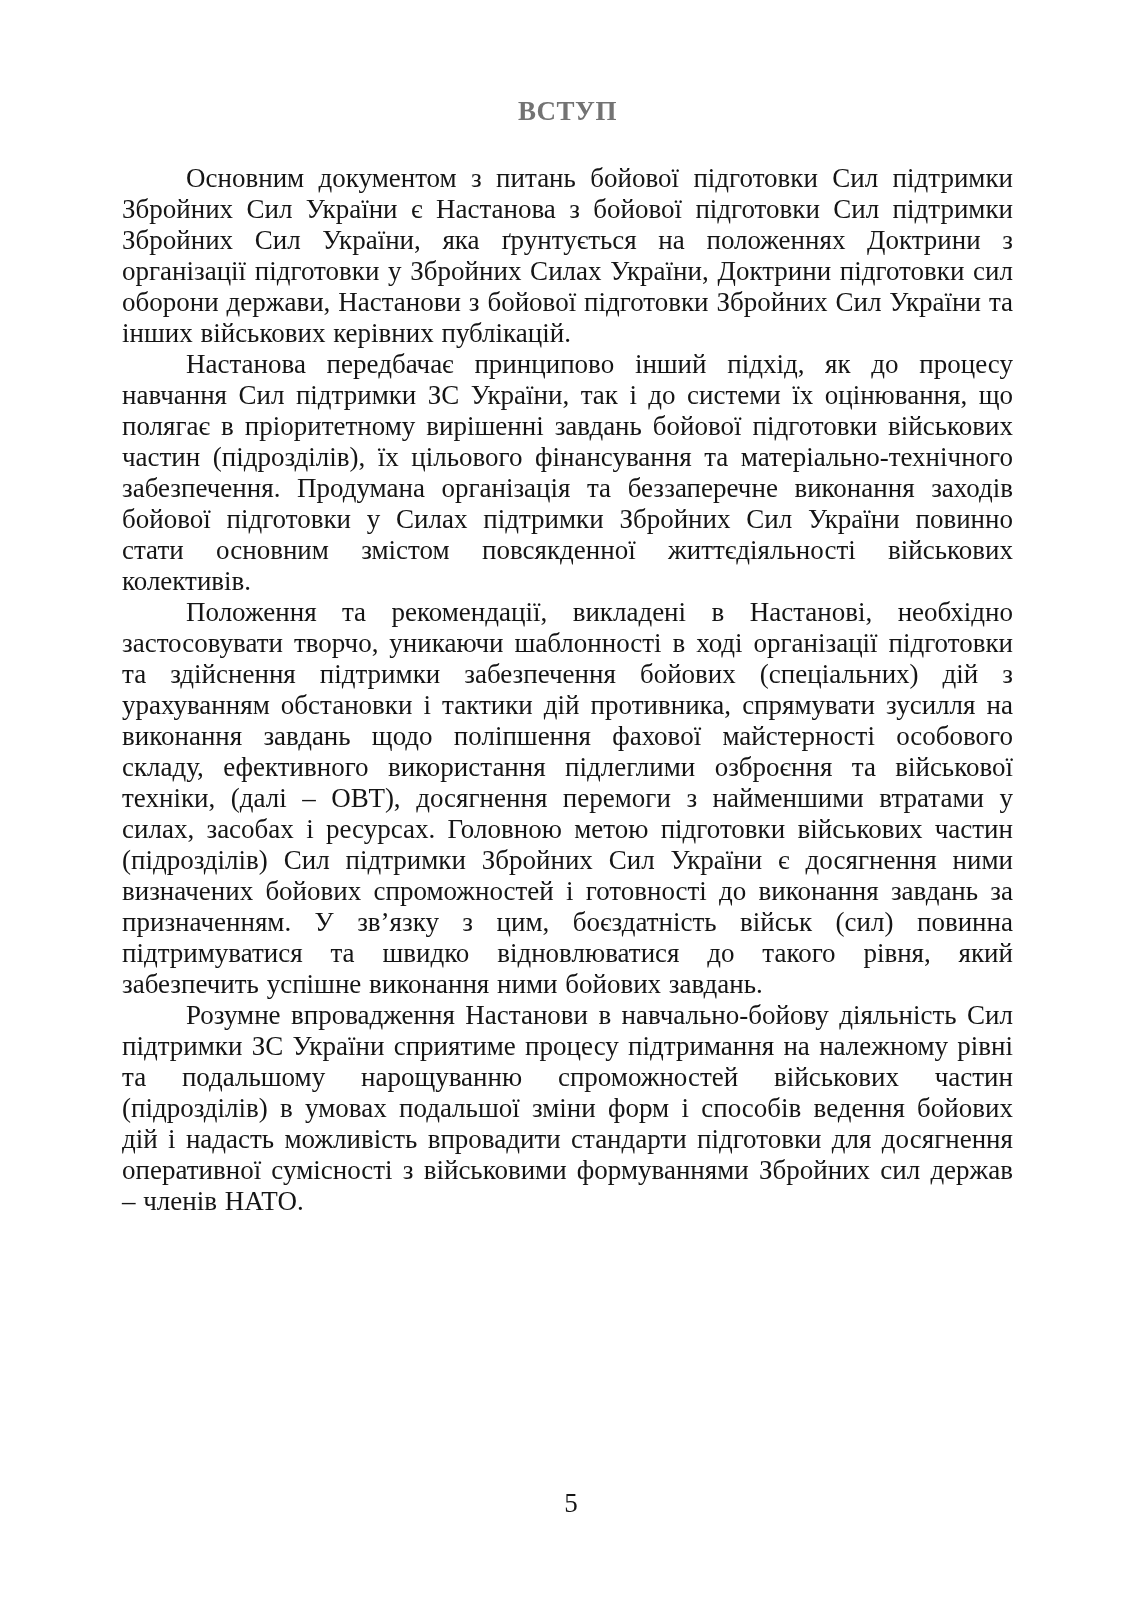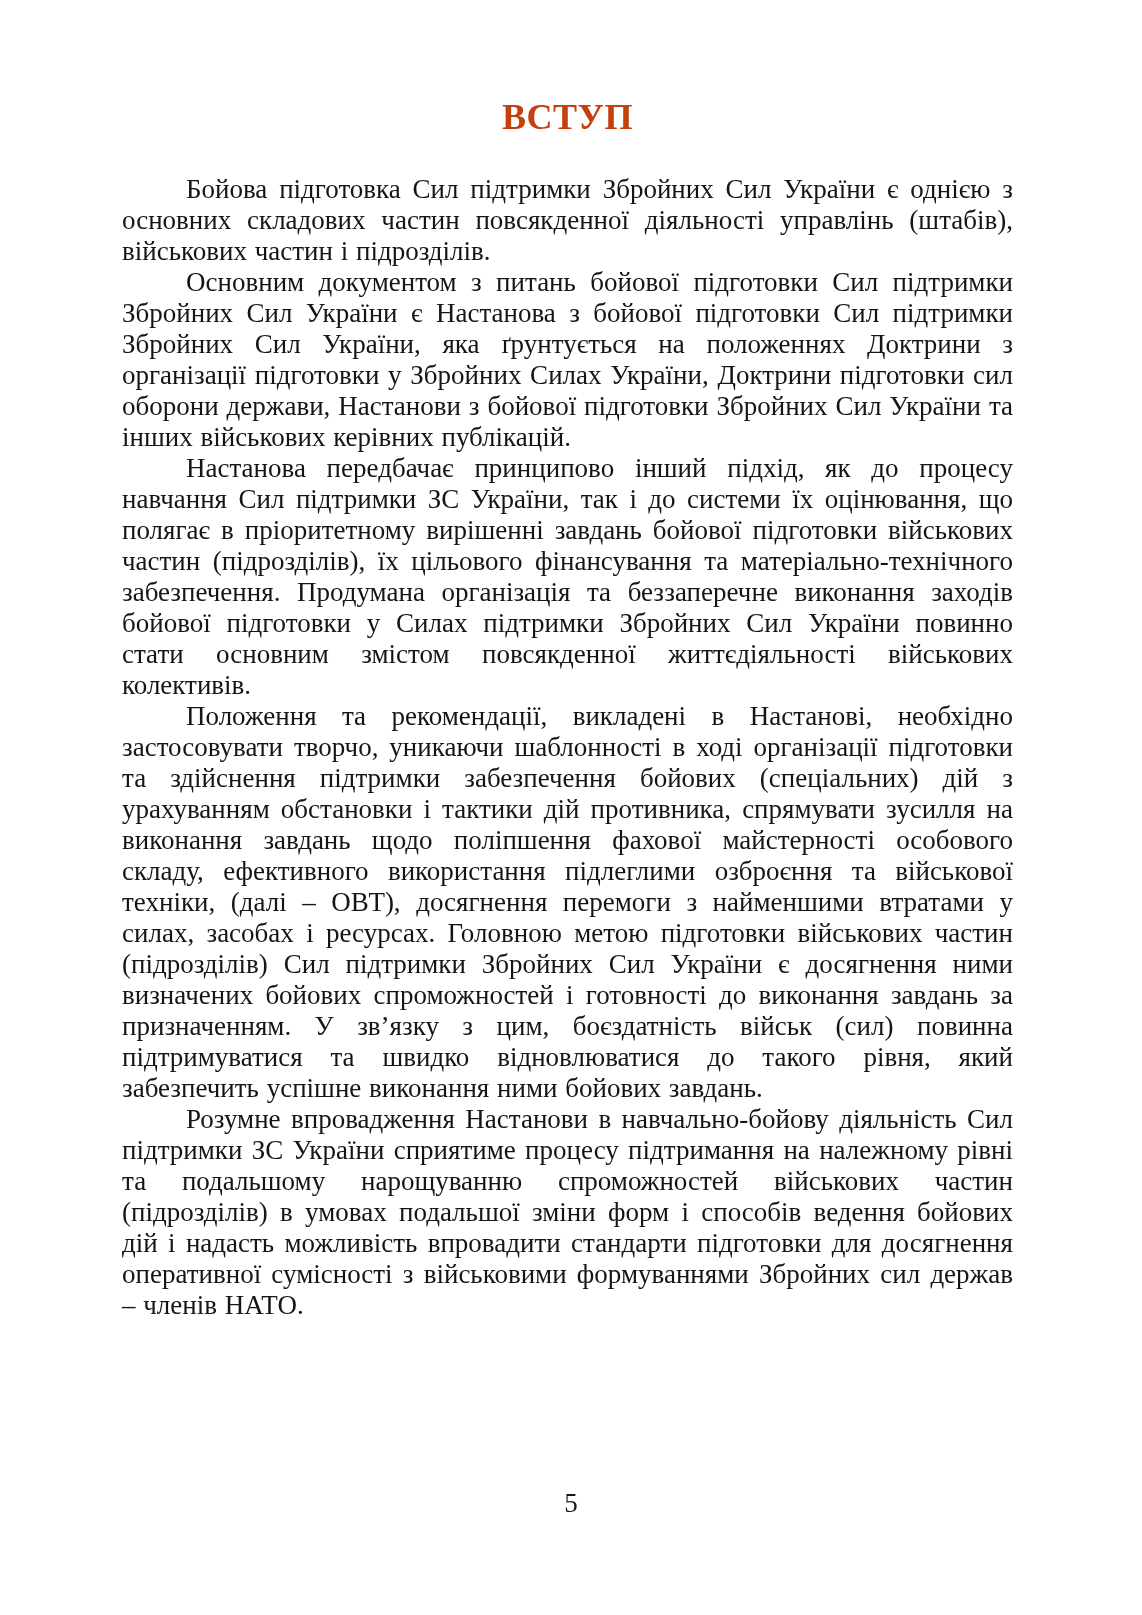--- a/index.html
+++ b/index.html
@@ -19,24 +19,24 @@
   }
   .content {
     position: absolute;
     left: 122px;
     top: 96px;
     width: 891px;
   }
   .doc-title {
     margin: 0 0 36px 0;
     text-align: center;
-    font-size: 36px;
+    font-size: 27px;
     font-weight: bold;
     letter-spacing: 0.5px;
-    color: #c2410c;
+    color: #737373;
   }
   .content p {
     margin: 0;
     text-indent: 64px;
     text-align: justify;
     font-size: 27px;
     line-height: 31px;
     word-spacing: 1px;
     color: #151515;
   }
@@ -49,20 +49,19 @@
     font-size: 27px;
     color: #151515;
   }
 </style>
 </head>
 <body>
 
 <div class="page">
   <div class="content">
     <h1 class="doc-title">ВСТУП</h1>
-    <p>Бойова підготовка Сил підтримки Збройних Сил України є однією з основних складових частин повсякденної діяльності управлінь (штабів), військових частин і підрозділів.</p>
     <p>Основним документом з питань бойової підготовки Сил підтримки Збройних Сил України є Настанова з бойової підготовки Сил підтримки Збройних Сил України, яка ґрунтується на положеннях Доктрини з організації підготовки у Збройних Силах України, Доктрини підготовки сил оборони держави, Настанови з бойової підготовки Збройних Сил України та інших військових керівних публікацій.</p>
     <p>Настанова передбачає принципово інший підхід, як до процесу навчання Сил підтримки ЗС України, так і до системи їх оцінювання, що полягає в пріоритетному вирішенні завдань бойової підготовки військових частин (підрозділів), їх цільового фінансування та матеріально-технічного забезпечення. Продумана організація та беззаперечне виконання заходів бойової підготовки у Силах підтримки Збройних Сил України повинно стати основним змістом повсякденної життєдіяльності військових колективів.</p>
     <p>Положення та рекомендації, викладені в Настанові, необхідно застосовувати творчо, уникаючи шаблонності в ході організації підготовки та здійснення підтримки забезпечення бойових (спеціальних) дій з урахуванням обстановки і тактики дій противника, спрямувати зусилля на виконання завдань щодо поліпшення фахової майстерності особового складу, ефективного використання підлеглими озброєння та військової техніки, (далі – ОВТ), досягнення перемоги з найменшими втратами у силах, засобах і ресурсах. Головною метою підготовки військових частин (підрозділів) Сил підтримки Збройних Сил України є досягнення ними визначених бойових спроможностей і готовності до виконання завдань за призначенням. У зв’язку з цим, боєздатність військ (сил) повинна підтримуватися та швидко відновлюватися до такого рівня, який забезпечить успішне виконання ними бойових завдань.</p>
     <p>Розумне впровадження Настанови в навчально-бойову діяльність Сил підтримки ЗС України сприятиме процесу підтримання на належному рівні та подальшому нарощуванню спроможностей військових частин (підрозділів) в умовах подальшої зміни форм і способів ведення бойових дій і надасть можливість впровадити стандарти підготовки для досягнення оперативної сумісності з військовими формуваннями Збройних сил держав – членів НАТО.</p>
   </div>
   <div class="page-number">5</div>
 </div>
 
 </body></html>

